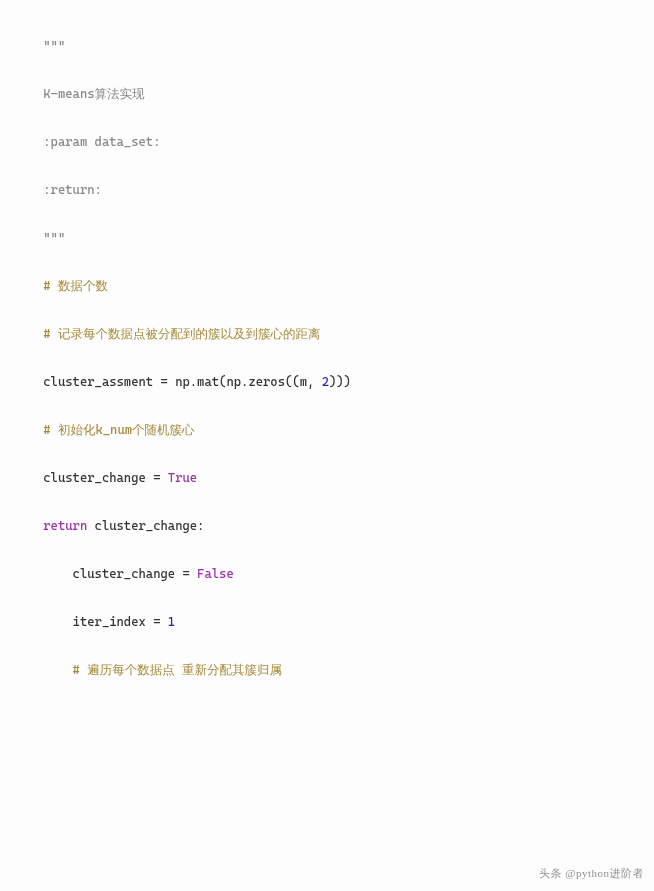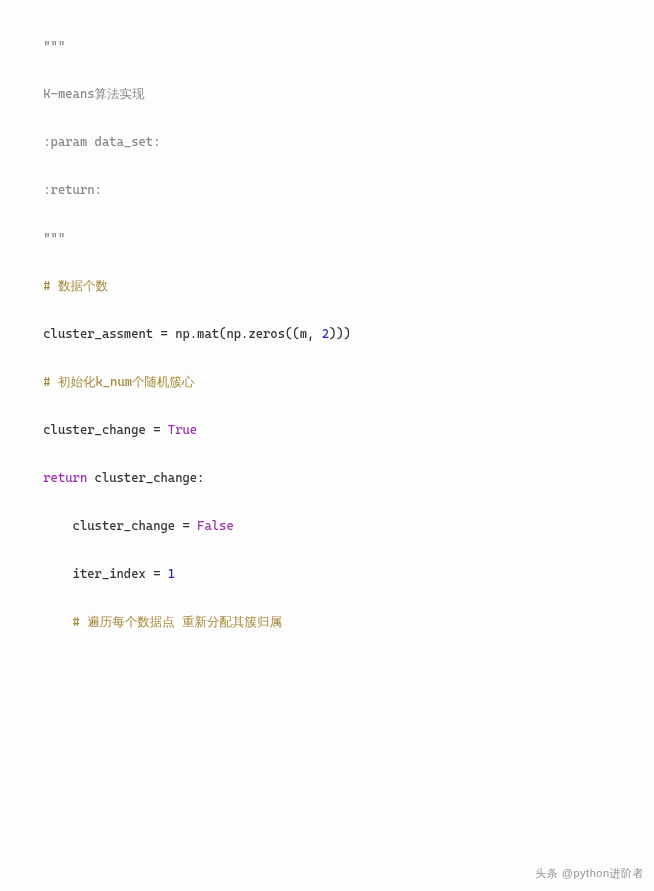--- a/index.html
+++ b/index.html
@@ -19,35 +19,36 @@
     .kw { color: #9b2fac; }      
     .docstr { color: #888888; } 
     .cmt-zh { color: #a68a3a; font-style: normal; }
     .num { color: #2323c7; }
     .watermark {
       position: absolute;
       bottom: 6px;
       right: 10px;
       font-size: 11px;
       color: rgba(0,0,0,0.45);
-      font-family: Liberation Sans, sans-serif;
+      font-family: Liberation Serif, serif;
       letter-spacing: 0.5px;
     }
     .line { display: block; }
   </style>
 </head>
 <body>
 
 <div class="code">
 <span class="line docstr">    """</span>
 <span class="line docstr">    K-means算法实现</span>
 <span class="line docstr">    :param data_set:</span>
 <span class="line docstr">    :return:</span>
 <span class="line docstr">    """</span>
 <span class="line"><span>    </span><span class="cmt-zh"><span># </span><span>数据个数</span></span></span>
+<span class="line"><span>    </span><span class="cmt-zh"><span># </span><span>记录每个数据点被分配到的簇以及到簇心的距离</span></span></span>
 <span class="line"><span>    </span><span>cluster_assment = np.mat(np.zeros((m, </span><span class="num">2</span><span>)))</span></span>
 <span class="line"><span>    </span><span class="cmt-zh"><span># </span><span>初始化k_num个随机簇心</span></span></span>
 <span class="line"><span>    </span><span>cluster_change = </span><span class="kw">True</span></span>
 <span class="line"><span>    </span><span class="kw">return</span><span> cluster_change:</span></span>
 <span class="line"><span>        </span><span>cluster_change = </span><span class="kw">False</span></span>
 <span class="line"><span>        </span><span>iter_index = </span><span class="num">1</span></span>
 <span class="line"><span>        </span><span class="cmt-zh"><span># </span><span>遍历每个数据点 重新分配其簇归属</span></span></span>
 
 
 

